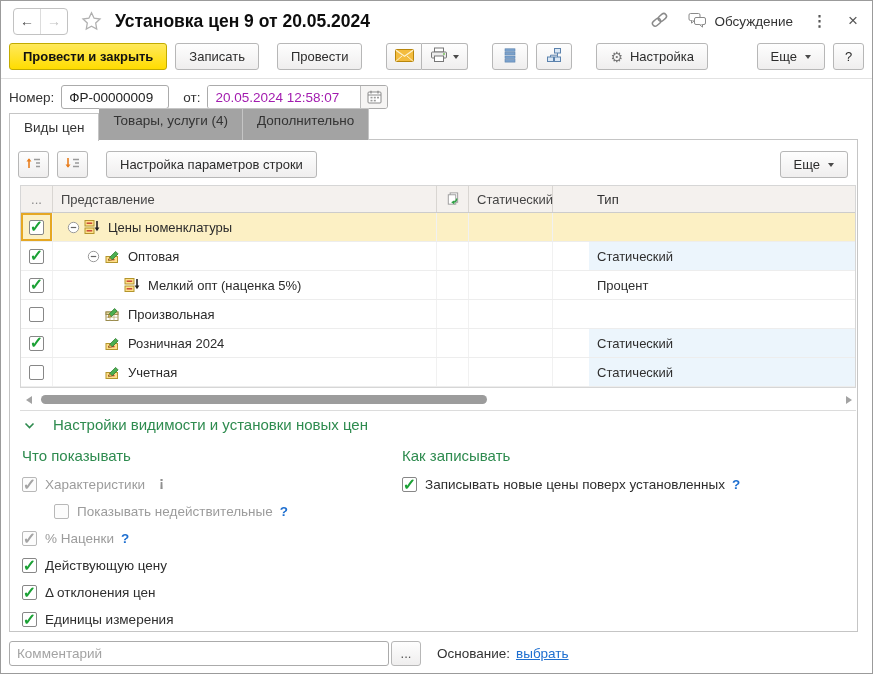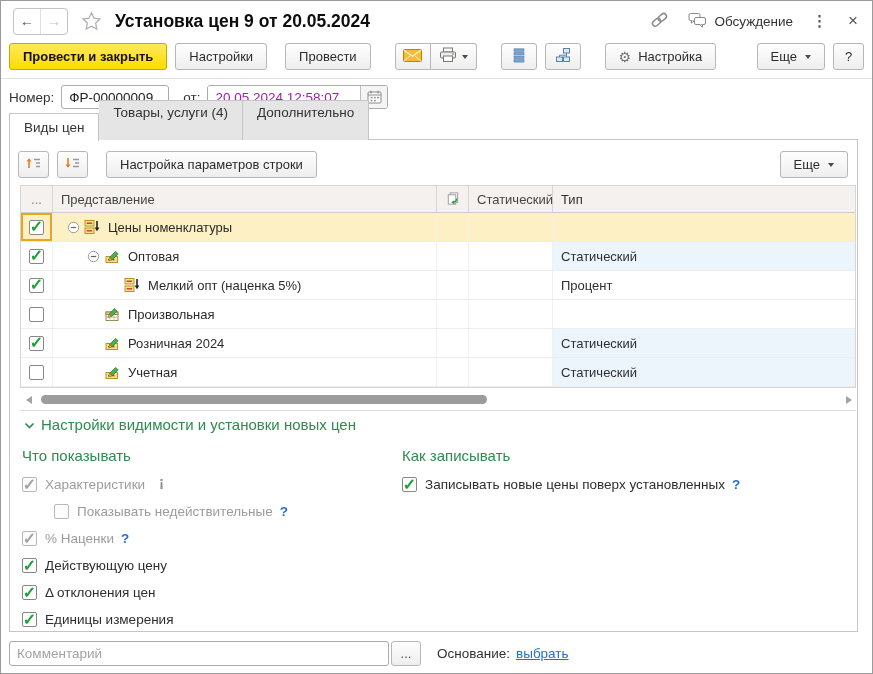--- a/index.html
+++ b/index.html
@@ -38,21 +38,21 @@
   .fields{position:absolute;left:8px;top:84px;display:flex;align-items:center;height:24px;}
   .flabel{color:#333;font-size:13.5px;}
   .tinput{height:24px;box-sizing:border-box;border:1px solid #ababab;border-radius:3px;padding:0 7px;
           font-family:"Liberation Sans",sans-serif;font-size:13.5px;color:#222;outline:none;}
   .datewrap{display:flex;height:24px;border:1px solid #ababab;border-radius:3px;overflow:hidden;box-sizing:border-box;}
   .datewrap input{border:none;height:22px;width:138px;padding:0 7px;font-family:"Liberation Sans",sans-serif;font-size:13.5px;color:#a21caf;outline:none;}
   .calbtn{width:26px;display:flex;align-items:center;justify-content:center;border-left:1px solid #bdbdbd;background:#f6f5f4;}
 
   
   .tabs{position:absolute;left:8px;top:112px;height:27px;display:flex;align-items:flex-end;z-index:3;}
-  .tab{height:40px;line-height:24px;padding:0 14px;background:#e5e5e5;border:1px solid #c5c5c5;border-bottom:none;
+  .tab{height:32px;line-height:24px;padding:0 14px;background:#a3a3a3;border:1px solid #c5c5c5;border-bottom:none;
        font-size:13.5px;color:#333;box-sizing:border-box;}
   .tab + .tab{border-left:none;}
   .tab.active{height:28px;line-height:27px;background:#fff;position:relative;z-index:4;margin-bottom:-1px;}
   .panel{position:absolute;left:8px;top:138px;width:849px;height:493px;box-sizing:border-box;
          border:1px solid #c5c5c5;background:#fff;z-index:1;}
 
   
   .panel-toolbar{position:absolute;left:8px;top:11px;right:9px;display:flex;align-items:center;}
   .treebtn{width:31px;padding:0;}
 
@@ -60,21 +60,21 @@
   .table{position:absolute;left:10px;top:45px;width:836px;border:1px solid #d6d6d6;box-sizing:border-box;}
   .thead{display:flex;height:27px;background:#f4f1ee;border-bottom:1px solid #cccccc;box-sizing:border-box;}
   .thcell{display:flex;align-items:center;padding:0 8px;box-sizing:border-box;color:#454545;font-size:13px;
           border-right:1px solid #d9d6d2;}
   .trow{display:flex;height:29px;border-bottom:1px solid #ededed;background:#fff;box-sizing:border-box;}
   .cell{display:flex;align-items:center;box-sizing:border-box;border-right:1px solid #f1f1f1;}
   .c-check{width:32px;justify-content:center;}
   .c-name{width:384px;padding-right:4px;}
   .c-import{width:32px;justify-content:center;}
   .c-auto{width:84px;padding:0 8px;}
-  .c-type{flex:1;padding:0 8px;border-right:none;font-size:13px;color:#2f2f2f;}
+  .c-type{flex:1;padding:0 8px;border-right:none;font-size:13px;color:#2f2f2f;margin-left:36px;}
   .c-type.tint{background:#ecf5fc;}
   .trow.sel{background:#fcf0c4;}
   .trow.sel .c-type{background:#fcf0c4;}
   .trow.sel .c-check{box-shadow:inset 0 0 0 2px #e5a723;}
   .ind{display:inline-block;height:1px;flex:none;}
   .expslot{width:17px;display:inline-flex;align-items:center;flex:none;}
   .ricon{width:19px;display:inline-flex;align-items:center;flex:none;}
   .rlabel{margin-left:5px;font-size:13px;color:#2b2b2b;white-space:nowrap;}
 
   .cb{width:15px;height:15px;flex:none;box-sizing:border-box;border:1px solid #878787;border-radius:2px;background:#fff;
@@ -83,21 +83,21 @@
   .cb.dis{border-color:#b8b8b8;color:#a4a4a4;background:#fcfcfc;}
 
   
   .hscroll{position:absolute;left:10px;top:253px;width:836px;height:13px;display:flex;align-items:center;}
   .harrow-l{width:0;height:0;border-top:4.5px solid transparent;border-bottom:4.5px solid transparent;border-right:6px solid #a3a3a3;margin-left:6px;}
   .harrow-r{width:0;height:0;border-top:4.5px solid transparent;border-bottom:4.5px solid transparent;border-left:6px solid #a3a3a3;margin-left:auto;margin-right:4px;}
   .hthumb{margin-left:9px;width:446px;height:9px;border-radius:4.5px;background:#9c9c9c;}
   .tline{position:absolute;left:10px;top:270px;width:836px;height:1px;background:#dcdcdc;}
 
   
-  .section-head{position:absolute;left:14px;top:276px;display:flex;align-items:center;gap:6px;
+  .section-head{position:absolute;left:14px;top:276px;display:flex;align-items:center;gap:18px;
                 color:#2e8b4f;font-size:15px;}
   .col-left{position:absolute;left:8px;top:307px;width:372px;}
   .col-right{position:absolute;left:388px;top:307px;width:450px;}
   .col-title{color:#2e8b4f;font-size:15px;margin-bottom:7px;padding-left:4px;}
   .chk-row{display:flex;align-items:center;height:27px;padding-left:4px;}
   .chk-row.indent{padding-left:36px;}
   .chk-label{margin-left:8px;font-size:13.5px;color:#2e2e2e;white-space:nowrap;}
   .chk-label.dis{color:#9c9c9c;}
   .q{color:#1e6fd0;font-weight:bold;margin-left:7px;font-size:13.5px;}
   .excl{color:#8f8f8f;font-weight:bold;font-size:15px;margin-left:14px;display:inline-block;transform:rotate(180deg);}
@@ -150,21 +150,21 @@
       <span class="wclose">×</span>
     </div>
   </div>
 
   <div class="toolbar">
     <button class="btn yellow">
         <span>Провести и закрыть</span>
       </button>
     <div class="sp8"></div>
     <button class="btn">
-        <span>Настройки</span>
+        <span>Записать</span>
       </button>
     <div class="sp18"></div>
     <button class="btn">
         <span>Провести</span>
       </button>
     <div class="sp24"></div>
     <div class="btngroup">
       <button class="btn iconbtn">
         <span><svg width="19" height="13" viewBox="0 0 19 13">
               <rect x="0.5" y="0.5" width="18" height="12" rx="1" fill="#f3bc3f" stroke="#b8860b"></rect>

